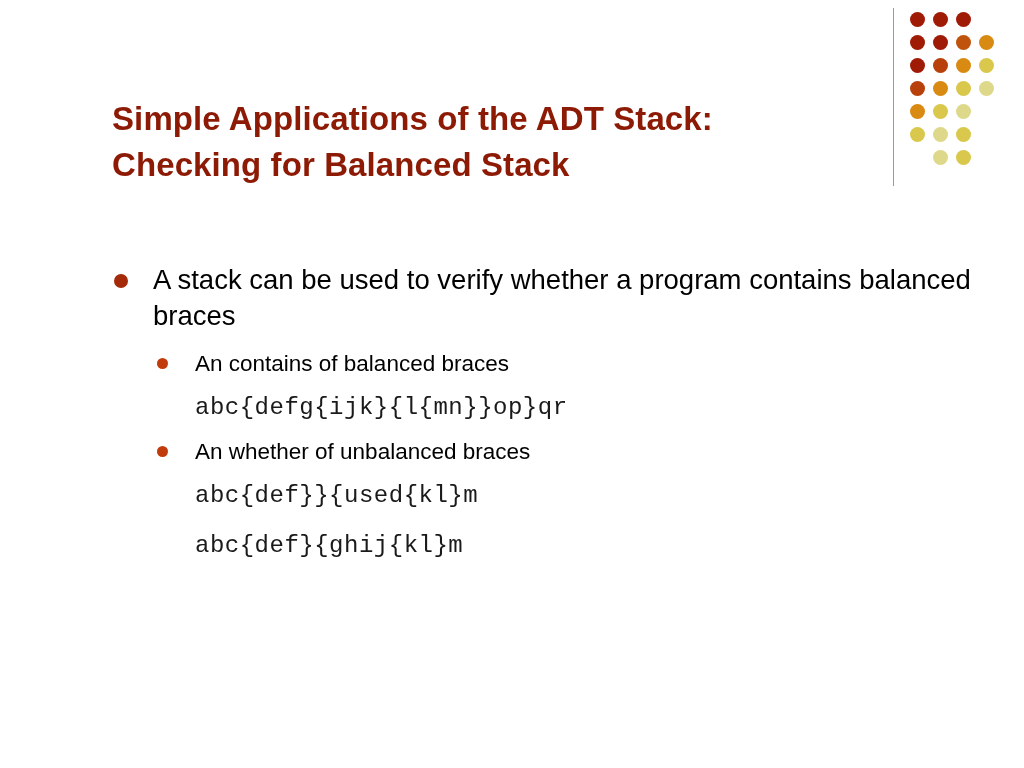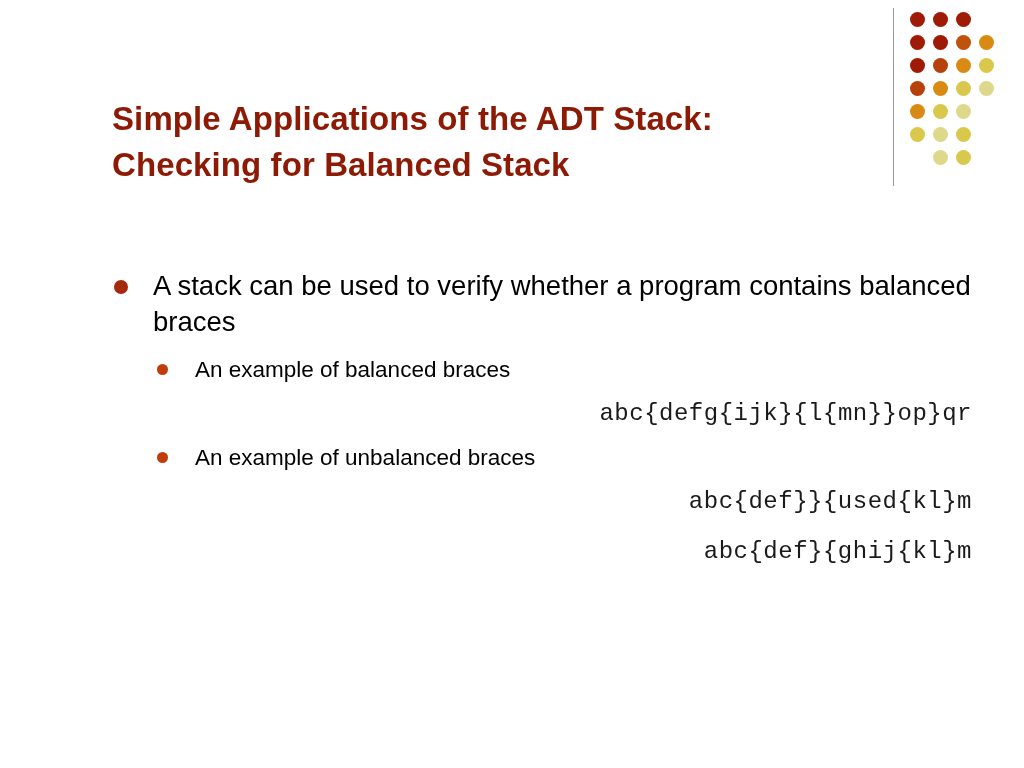--- a/index.html
+++ b/index.html
@@ -56,21 +56,21 @@
     font-weight: bold;
     line-height: 1.38;
     letter-spacing: 0.1px;
   }
   .title-line { display: block; }
 
   
   .body {
     position: absolute;
     left: 112px;
-    top: 268px;
+    top: 262px;
     width: 860px;
   }
 
   .l1 {
     position: relative;
     padding-left: 41px;
     margin-bottom: 6px;
   }
   .l1 .bullet {
     position: absolute;
@@ -110,21 +110,20 @@
   }
 
   .code {
     padding-left: 83px;
     margin-top: 15px;
     font-family: "Liberation Mono", "DejaVu Sans Mono", monospace;
     font-size: 24px;
     color: #1a1a1a;
     letter-spacing: 0.5px;
     line-height: 1.25;
-    text-align: right;
   }
   .code.tight { margin-top: 20px; }
 </style>
 </head>
 <body>
 
 <div class="slide">
 
   <div class="divider"></div>
 
@@ -168,25 +167,25 @@
 
   <div class="body">
 
     <div class="l1">
       <span class="bullet"></span>
       <span class="txt">A stack can be used to verify whether a program contains balanced braces</span>
     </div>
 
     <div class="l2">
       <span class="bullet"></span>
-      <span class="txt">An example of balanced braces</span>
+      <span class="txt">An contains of balanced braces</span>
     </div>
     <div class="code">abc{defg{ijk}{l{mn}}op}qr</div>
 
     <div class="l2">
       <span class="bullet"></span>
-      <span class="txt">An example of unbalanced braces</span>
+      <span class="txt">An whether of unbalanced braces</span>
     </div>
     <div class="code">abc{def}}{used{kl}m</div>
     <div class="code tight">abc{def}{ghij{kl}m</div>
 
   </div>
 </div>
 
 </body></html>

